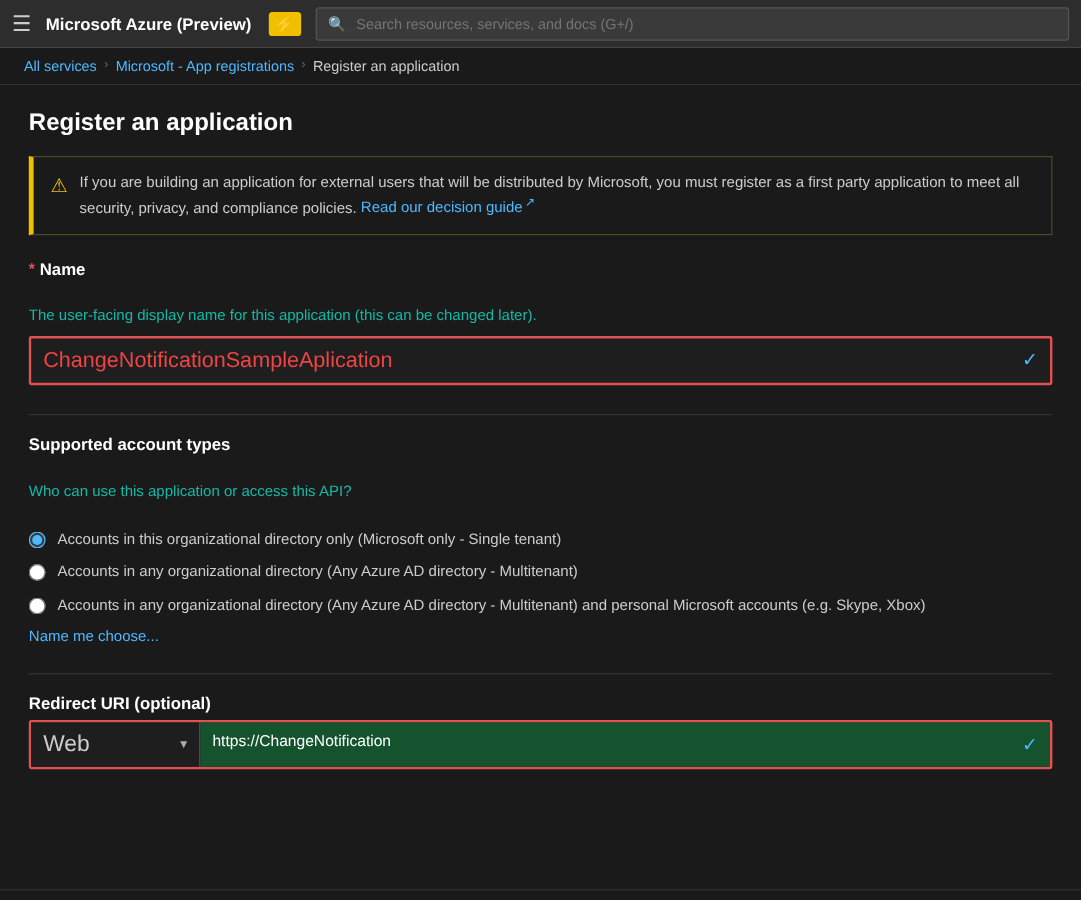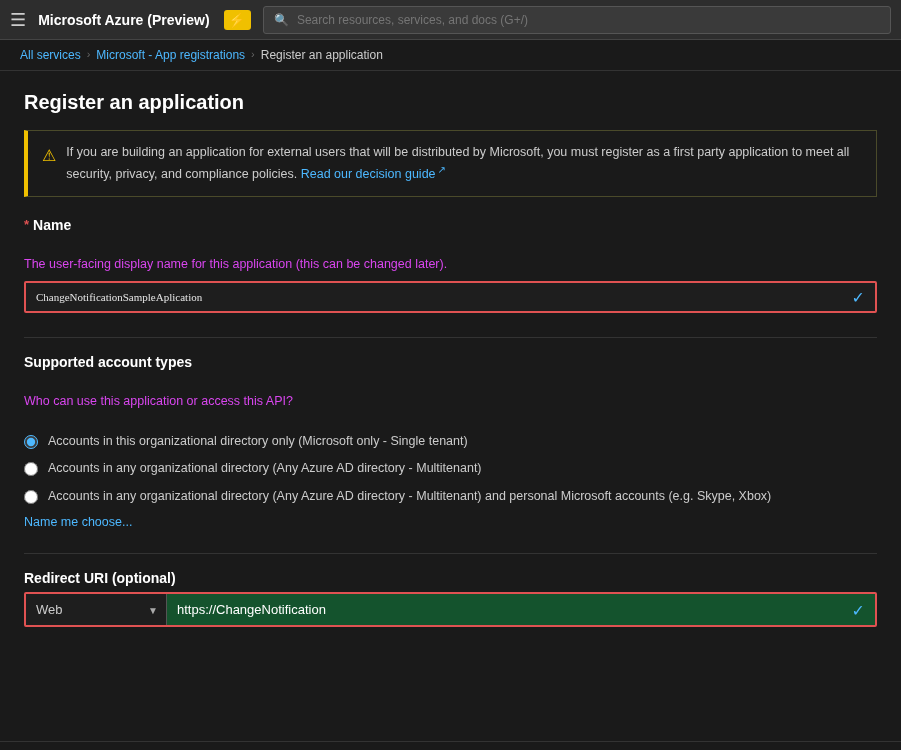--- a/index.html
+++ b/index.html
@@ -145,41 +145,40 @@
       display: flex;
       align-items: center;
       gap: 4px;
     }
     .required-star {
       color: #e05252;
       font-size: 13px;
     }
     .section-desc {
       font-size: 12.5px;
-      color: #d946ef;
+      color: #14b8a6;
       margin-bottom: 10px;
       margin-top: 24px;
     }
 
     
     .name-input-wrapper {
       position: relative;
       border: 2px solid #e05252;
       border-radius: 2px;
       background: #1e1e1e;
     }
     .name-input-wrapper input {
       width: 100%;
       background: transparent;
       border: none;
       outline: none;
-      color: #e5e5e5;
-      font-size: 11px;
+      color: #ef4444;
+      font-size: 18px;
       padding: 8px 36px 8px 10px;
-      font-family: Liberation Serif, serif;
     }
     .name-input-checkmark {
       position: absolute;
       right: 10px;
       top: 50%;
       transform: translateY(-50%);
       color: #4db8ff;
       font-size: 16px;
     }
 
@@ -239,21 +238,21 @@
       background: #1e1e1e;
       border-right: 1px solid #555;
       flex-shrink: 0;
     }
     .redirect-select {
       appearance: none;
       background: transparent;
       border: none;
       outline: none;
       color: #ccc;
-      font-size: 13px;
+      font-size: 19px;
       padding: 8px 32px 8px 10px;
       cursor: pointer;
       width: 140px;
     }
     .redirect-select option { background: #2d2d2d; }
     .select-arrow {
       position: absolute;
       right: 8px;
       top: 50%;
       transform: translateY(-50%);

